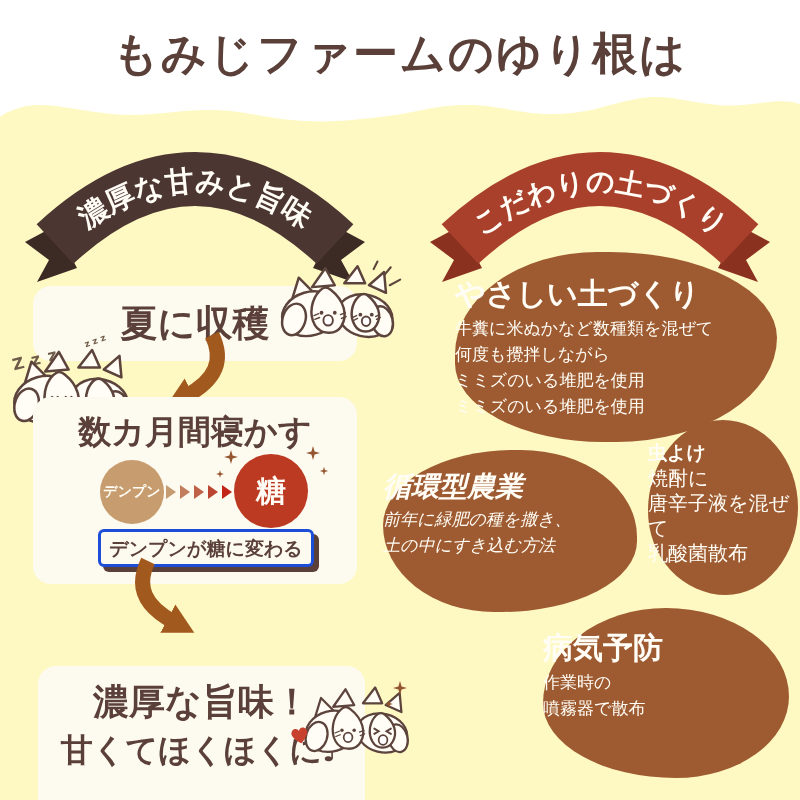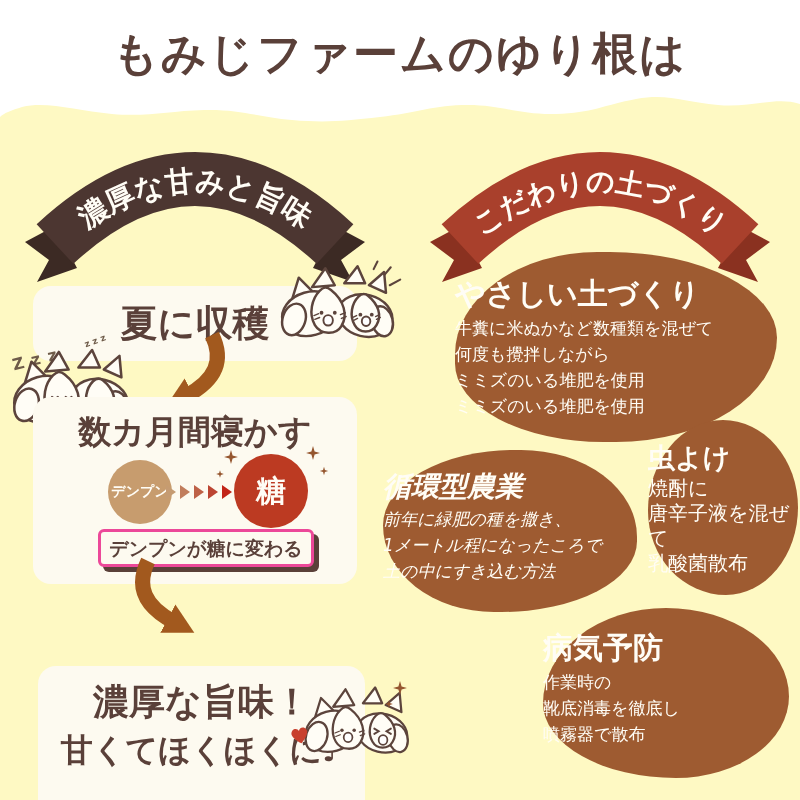--- a/index.html
+++ b/index.html
@@ -25,42 +25,42 @@
   }
   .box1{left:33px;top:286px;width:324px;height:75px;}
   .box1 .lbl{font-size:37px;font-weight:bold;line-height:75px;}
   .box2{left:33px;top:397px;width:324px;height:187px;}
   .box2 .lbl{font-size:33px;font-weight:bold;padding-top:13px;}
   .box3{left:38px;top:666px;width:327px;height:151px;}
   .box3 .l1{font-size:36px;font-weight:bold;padding-top:12px;}
   .box3 .l2{font-size:32px;font-weight:bold;margin-top:2px;}
 
   .circle{position:absolute;border-radius:50%;color:#FFFDF6;display:flex;align-items:center;justify-content:center;}
-  .starch{left:108px;top:460px;width:64px;height:64px;background:#C79C6E;font-size:14px;font-weight:bold;}
+  .starch{left:100px;top:460px;width:64px;height:64px;background:#C79C6E;font-size:14px;font-weight:bold;}
   .sugar{left:234px;top:454px;width:74px;height:74px;background:#BC3A22;font-size:30px;font-weight:bold;}
   .tri{position:absolute;top:485px;width:0;height:0;border-top:7px solid transparent;border-bottom:7px solid transparent;}
   .caption{
     position:absolute;left:98px;top:529px;width:210px;height:32px;
-    background:#FDFAF0;border:3px solid #ec4899;border-radius:6px;
+    background:#FDFAF0;border:3px solid #1d4ed8;border-radius:6px;
     box-shadow:5px 5px 0 #5A4039;
     font-size:19px;font-weight:bold;color:#5A4039;line-height:32px;text-align:center;
   }
 
   
   .blob{
     position:absolute;background:#9E5B31;color:#FFFDF6;
   }
   .blob .bt{font-weight:bold;}
   .blob .bl{font-size:17px;line-height:26px;}
   .blob1{left:455px;top:252px;width:322px;height:190px;border-radius:46% 54% 52% 48% / 56% 47% 57% 43%;}
   .blob1 .bt{font-size:30px;padding-top:22px;}
   .blob2{left:383px;top:450px;width:254px;height:162px;border-radius:53% 47% 55% 45% / 48% 55% 45% 55%;font-style:italic;}
   .blob2 .bt{font-size:28px;padding-top:18px;}
   .blob3{left:648px;top:420px;width:150px;height:175px;border-radius:50% 50% 48% 52% / 52% 50% 50% 48%;}
-  .blob3 .bt{font-size:27px;padding-top:20px;}
+  .blob3 .bt{font-size:19px;padding-top:20px;}
   .blob3 .bl{font-size:20px;line-height:25px;}
   .blob4{left:543px;top:608px;width:246px;height:170px;border-radius:50% 50% 46% 54% / 56% 52% 48% 44%;}
   .blob4 .bt{font-size:30px;padding-top:20px;}
 
   .zzz{position:absolute;color:#6E5B49;font-weight:bold;}
   .zzz1{left:84px;top:336px;font-size:9px;transform:rotate(-20deg);}
   .zzz2{left:12px;top:350px;font-size:16px;transform:rotate(-14deg);letter-spacing:1px;}
 
   .ch .p{fill:#FFFDF6;stroke:#5C443C;stroke-width:2.6;stroke-linejoin:round;}
   .ch .s{stroke:#5C443C;stroke-width:2.2;fill:none;stroke-linecap:round;}
@@ -216,31 +216,29 @@
     <div class="bt">やさしい土づくり</div>
     <div class="bl">牛糞に米ぬかなど数種類を混ぜて</div>
     <div class="bl">何度も攪拌しながら</div>
     <div class="bl">ミミズのいる堆肥を使用</div>
     <div class="bl">ミミズのいる堆肥を使用</div>
   </div>
 
   <div class="blob blob2">
     <div class="bt">循環型農業</div>
     <div class="bl">前年に緑肥の種を撒き、</div>
-    <div class="bl">1メートル程になったころで</div>
     <div class="bl">土の中にすき込む方法</div>
   </div>
 
   <div class="blob blob3">
     <div class="bt">虫よけ</div>
     <div class="bl">焼酎に</div>
     <div class="bl">唐辛子液を混ぜて</div>
     <div class="bl">乳酸菌散布</div>
   </div>
 
   <div class="blob blob4">
     <div class="bt">病気予防</div>
     <div class="bl">作業時の</div>
-    <div class="bl">靴底消毒を徹底し</div>
     <div class="bl">噴霧器で散布</div>
   </div>
 
 </div>
 
 </body></html>

